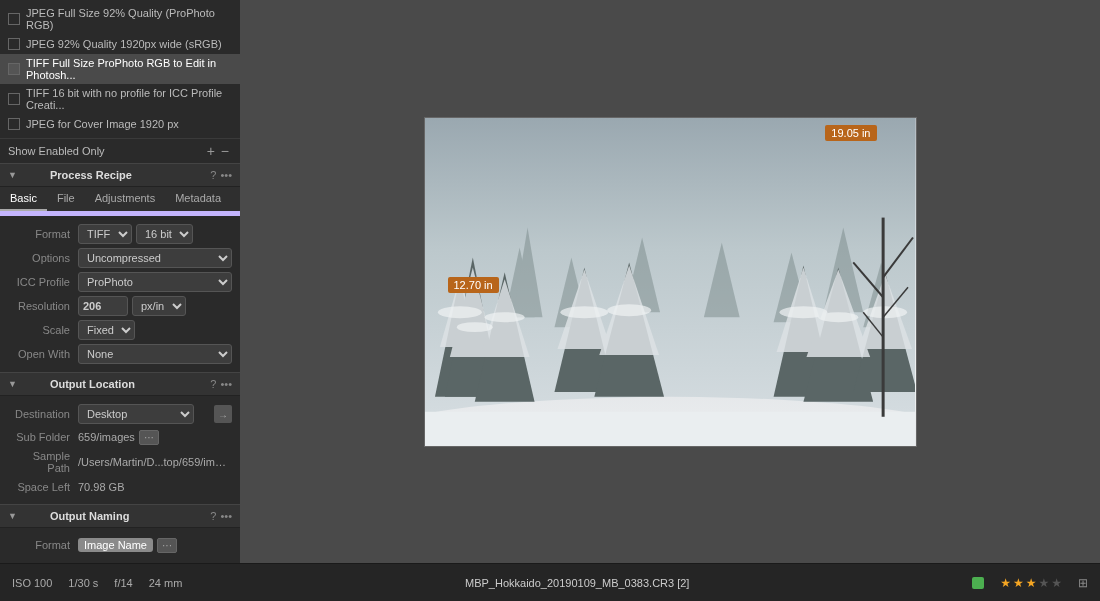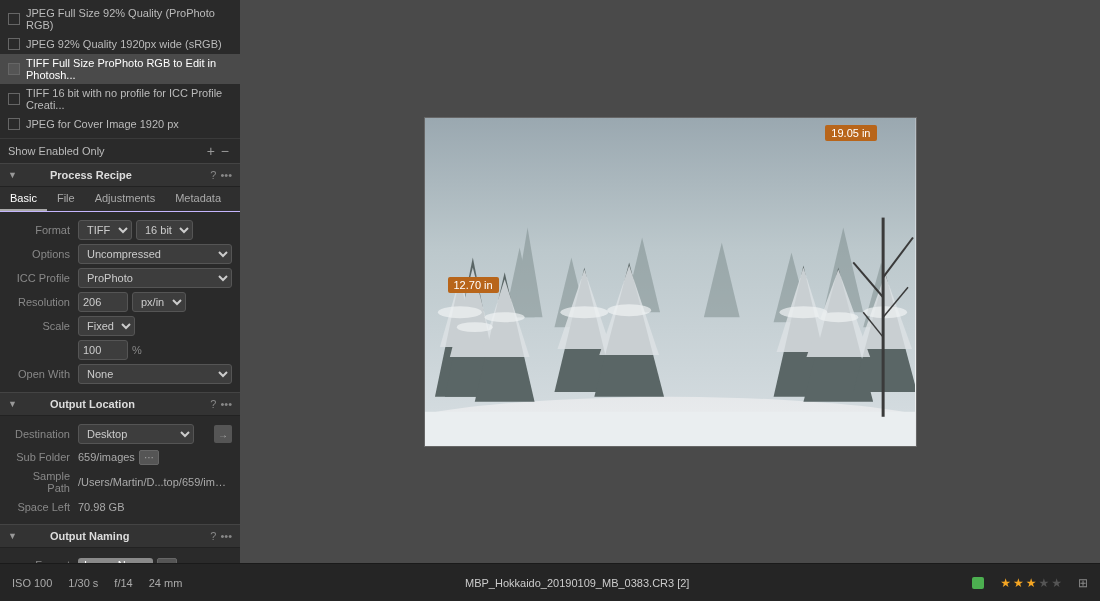--- a/index.html
+++ b/index.html
@@ -106,21 +106,21 @@
     .section-header .icons {
       display: flex;
       gap: 4px;
       color: #888;
     }
 
     
     .tabs-row {
       display: flex;
       background: #2f2f2f;
-      border-bottom: 1px solid #c4b5fd;
+      border-bottom: 5px solid #c4b5fd;
     }
     .tab {
       padding: 5px 10px;
       color: #aaa;
       cursor: pointer;
       font-size: 11px;
       border-bottom: 2px solid transparent;
     }
     .tab.active {
       color: #fff;
@@ -166,20 +166,21 @@
     }
     .text-field {
       background: #3d3d3d;
       border: 1px solid #555;
       color: #ccc;
       font-size: 11px;
       padding: 8px 4px;
       border-radius: 3px;
       height: 20px;
       width: 50px;
+      font-weight: bold;
     }
     .unit-label {
       color: #888;
       font-size: 11px;
     }
     .scale-row {
       display: flex;
       align-items: center;
       gap: 4px;
     }
@@ -414,27 +415,20 @@
           </select>
         </div>
       </div>
 
       <div class="form-row">
         <span class="form-label">Scale</span>
         <div class="form-value">
           <select class="select-field">
             <option>Fixed</option>
           </select>
-        </div>
-      </div>
-      <div class="form-row">
-        <span class="form-label"></span>
-        <div class="form-value scale-row">
-          <input class="text-field" type="text" value="100" style="">
-          <span class="unit-label">%</span>
         </div>
       </div>
 
       <div class="form-row">
         <span class="form-label">Open With</span>
         <div class="form-value">
           <select class="select-field wide">
             <option>None</option>
           </select>
         </div>

